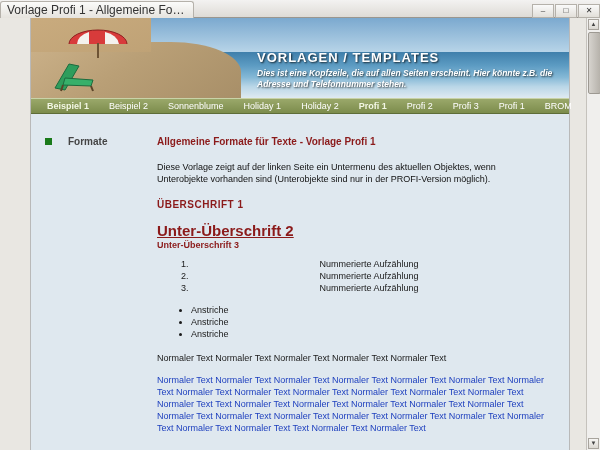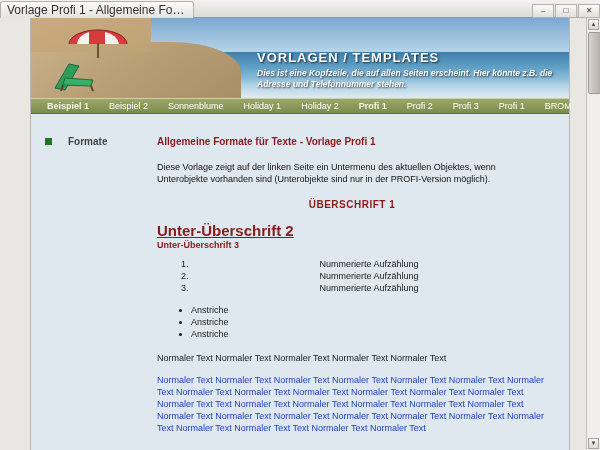--- a/index.html
+++ b/index.html
@@ -221,21 +221,20 @@
     font-weight: bold;
     margin: 0 0 14px 0;
   }
   .p {
     font-size: 9px;
     line-height: 12px;
     margin: 0 0 11px 0;
     color: #111;
   }
   .h-big {
-    text-align: center;
     color: #8b1a1a;
     font-size: 10px;
     font-weight: bold;
     letter-spacing: .5px;
     margin: 14px 0 12px 0;
   }
   .h-sub2 {
     color: #8b1a1a;
     font-size: 15px;
     font-weight: bold;

